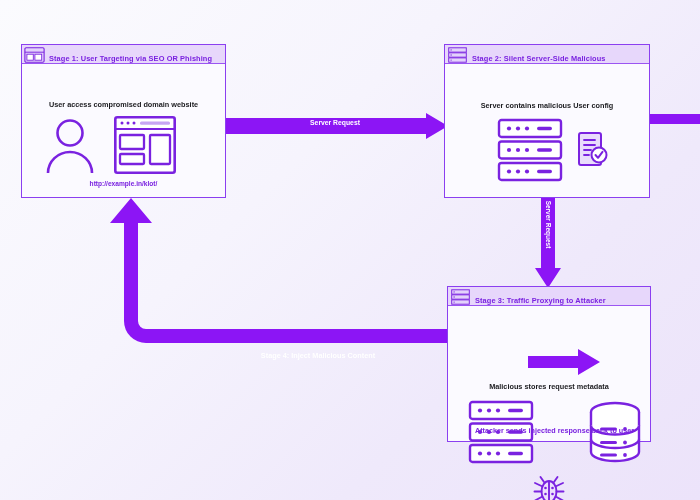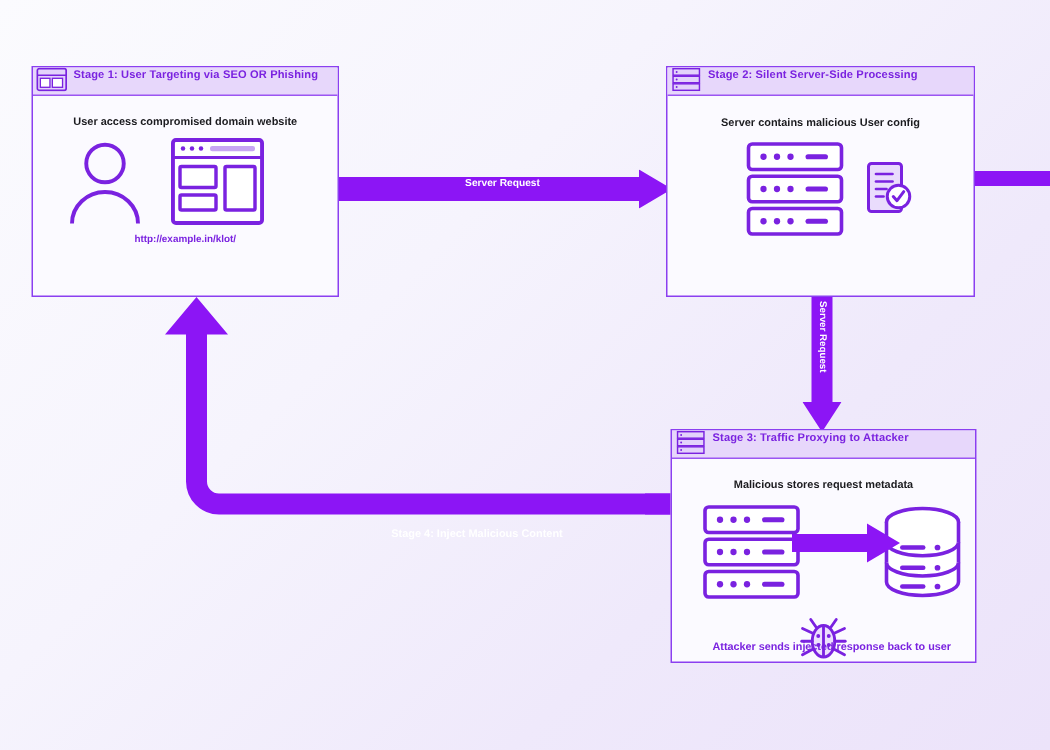--- a/index.html
+++ b/index.html
@@ -19,38 +19,39 @@
     border: 1.6px solid #8b3ff0;
     display: flex;
     flex-direction: column;
     z-index: 5;
   }
   .panel-head {
     background: #e7d7fb;
     border-bottom: 1.3px solid #9b55f2;
     height: 19px;
     display: flex;
-    align-items: flex-start;
+    align-items: flex-end;
     gap: 4px;
     padding-left: 2px;
     position: relative;
   }
   .panel-head .htitle {
     font-size: 7.4px;
     font-weight: bold;
     color: #7a22e0;
     letter-spacing: .1px;
     white-space: nowrap;
   }
   .panel-body {
     flex: 1;
     position: relative;
     display: flex;
     flex-direction: column;
     align-items: center;
+    margin-top: 24px;
   }
   .panel-caption {
     font-size: 7.3px;
     font-weight: bold;
     color: #1b1b1f;
     text-align: center;
     white-space: nowrap;
   }
   .panel-footer {
     font-size: 7.2px;
@@ -64,21 +65,21 @@
     font-size: 6.6px;
     font-weight: bold;
     color: #7a22e0;
     text-align: center;
     white-space: nowrap;
   }
 
   
   #panel1 { left: 21px;  top: 44px;  width: 205px; height: 154px; }
   #panel2 { left: 444px; top: 44px;  width: 206px; height: 154px; }
-  #panel3 { left: 447px; top: 286px; width: 204px; height: 156px; }
+  #panel3 { left: 447px; top: 286px; width: 204px; height: 156px; gap: 40px; }
 
   
   .hicon { width: 21px; height: 16px; flex: 0 0 auto; }
 
   
   .arrow { position: absolute; z-index: 3; }
   .arrow-label {
     position: absolute;
     color: #ffffff;
     font-weight: bold;
@@ -173,21 +174,21 @@
   <div class="panel" id="panel2">
     <div class="panel-head">
       <svg class="hicon" viewBox="0 0 24 20">
         <rect x="1" y="1" width="22" height="5.4" fill="#e3d2fb" stroke="#7a22e0" stroke-width="1.2"></rect>
         <rect x="1" y="7.3" width="22" height="5.4" fill="#e3d2fb" stroke="#7a22e0" stroke-width="1.2"></rect>
         <rect x="1" y="13.6" width="22" height="5.4" fill="#e3d2fb" stroke="#7a22e0" stroke-width="1.2"></rect>
         <circle cx="4" cy="3.7" r="0.8" fill="#7a22e0"></circle>
           <circle cx="4" cy="10" r="0.8" fill="#7a22e0"></circle>
           <circle cx="4" cy="16.3" r="0.8" fill="#7a22e0"></circle>
       </svg>
-      <span class="htitle">Stage 2: Silent Server-Side Processing</span>
+      <span class="htitle">Stage 2: Silent Server-Side Malicious</span>
     </div>
     <div class="panel-body">
       <div class="panel-caption" style="margin-top:13px;">Server contains malicious User config</div>
 
       <svg class="illus" style="left:52px; top:30px;" width="66" height="64" viewBox="0 0 66 64">
         <g stroke="#7a22e0" stroke-width="2.4" fill="#fff">
           <rect x="2" y="2" width="62" height="17" rx="2.5"></rect>
           <rect x="2" y="23.5" width="62" height="17" rx="2.5"></rect>
           <rect x="2" y="45" width="62" height="17" rx="2.5"></rect>
         </g>

